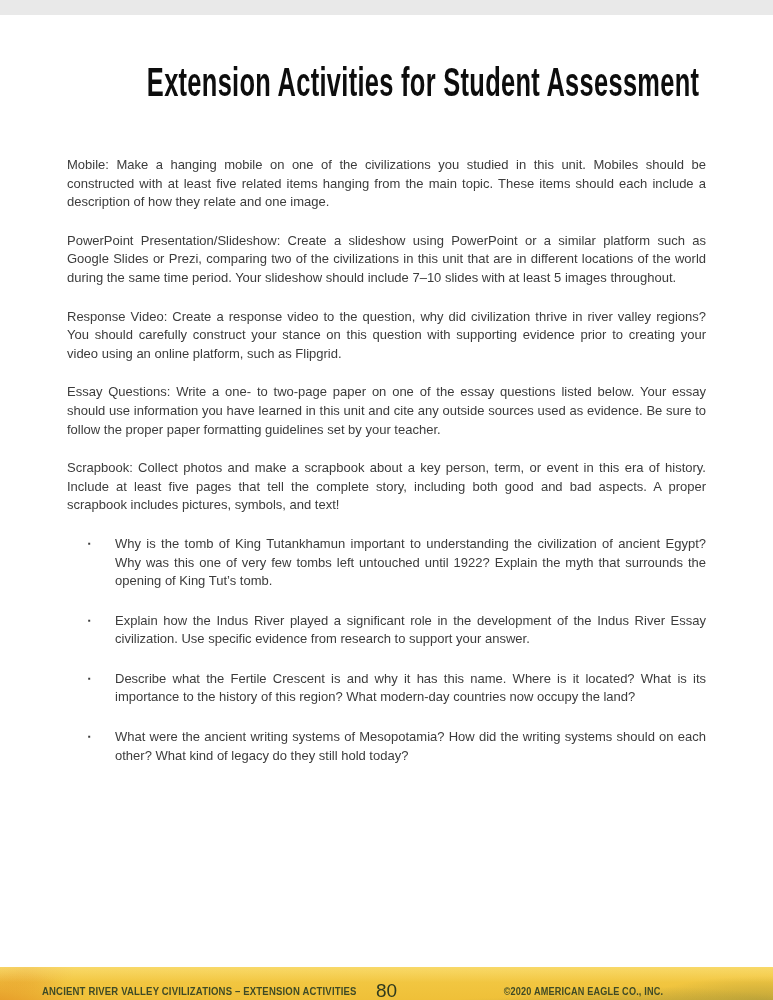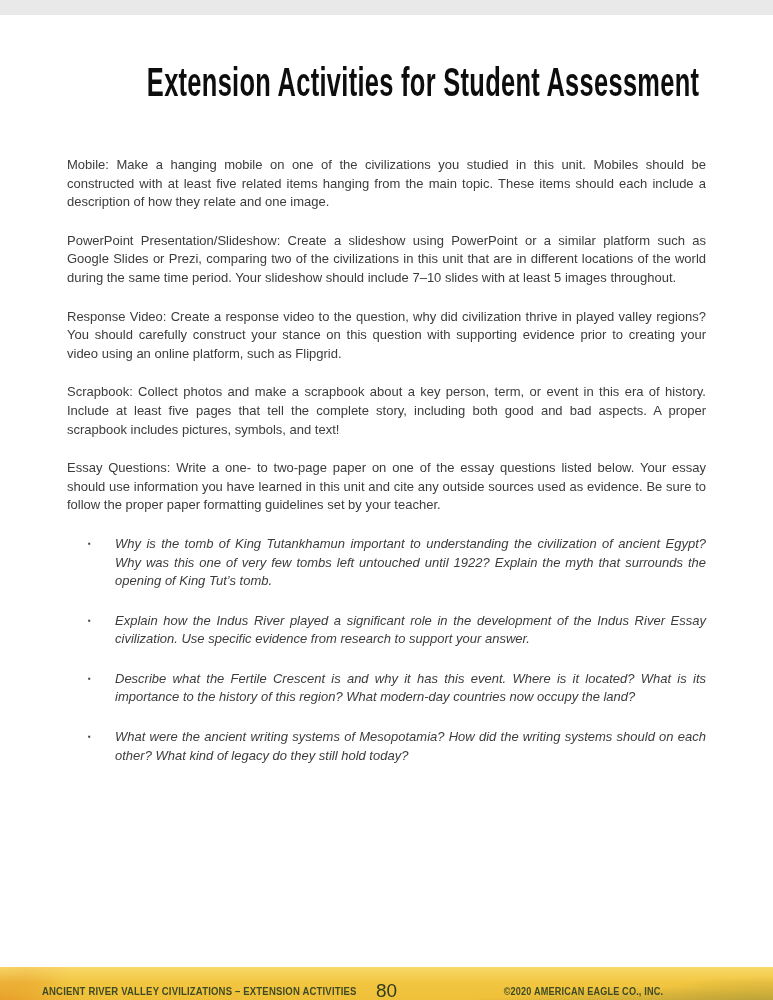--- a/index.html
+++ b/index.html
@@ -36,21 +36,21 @@
   .essay-list { list-style: none; margin: 3px 0 0 0; padding: 0; }
   .essay-list li { display: flex; margin: 0 0 21px 0; }
   .bullet {
     flex: none;
     width: 27px;
     margin-left: 21px;
     font-size: 8px;
     line-height: 18.6px;
     color: #3c3c3c;
   }
-  .li-text { flex: 1; text-align: justify; font-style: italic; }
+  .li-text { flex: 1; text-align: justify; }
   .footer {
     position: absolute;
     left: 0; right: 0; bottom: 0;
     height: 48px;
     background:
       linear-gradient(180deg, rgba(252,228,130,0.55), rgba(252,228,130,0) 32%),
       radial-gradient(130px 58px at -8px 88%, rgba(222,123,28,0.62), rgba(222,123,28,0) 72%),
       radial-gradient(70px 34px at 26px 6%, rgba(228,152,44,0.45), rgba(228,152,44,0) 70%),
       radial-gradient(250px 44px at 645px 108%, rgba(142,136,56,0.72), rgba(142,136,56,0) 74%),
       radial-gradient(200px 38px at 515px 118%, rgba(158,148,62,0.50), rgba(158,148,62,0) 70%),
@@ -89,36 +89,36 @@
 </head>
 <body>
 
 <div class="page">
 
   <h1 class="title">Extension Activities for Student Assessment</h1>
 
   <div class="content">
     <p>Mobile: Make a hanging mobile on one of the civilizations you studied in this unit. Mobiles should be constructed with at least five related items hanging from the main topic. These items should each include a description of how they relate and one image.</p>
     <p>PowerPoint Presentation/Slideshow: Create a slideshow using PowerPoint or a similar platform such as Google Slides or Prezi, comparing two of the civilizations in this unit that are in different locations of the world during the same time period. Your slideshow should include 7–10 slides with at least 5 images throughout.</p>
-    <p>Response Video: Create a response video to the question, why did civilization thrive in played valley regions? You should carefully construct your stance on this question with supporting evidence prior to creating your video using an online platform, such as Flipgrid.</p>
+    <p>Response Video: Create a response video to the question, why did civilization thrive in river valley regions? You should carefully construct your stance on this question with supporting evidence prior to creating your video using an online platform, such as Flipgrid.</p>
+    <p>Essay Questions: Write a one- to two-page paper on one of the essay questions listed below. Your essay should use information you have learned in this unit and cite any outside sources used as evidence. Be sure to follow the proper paper formatting guidelines set by your teacher.</p>
     <p>Scrapbook: Collect photos and make a scrapbook about a key person, term, or event in this era of history. Include at least five pages that tell the complete story, including both good and bad aspects. A proper scrapbook includes pictures, symbols, and text!</p>
-    <p>Essay Questions: Write a one- to two-page paper on one of the essay questions listed below. Your essay should use information you have learned in this unit and cite any outside sources used as evidence. Be sure to follow the proper paper formatting guidelines set by your teacher.</p>
 
     <ul class="essay-list">
       <li>
         <span class="bullet">▪</span>
         <span class="li-text">Why is the tomb of King Tutankhamun important to understanding the civilization of ancient Egypt? Why was this one of very few tombs left untouched until 1922? Explain the myth that surrounds the opening of King Tut’s tomb.</span>
       </li>
       <li>
         <span class="bullet">▪</span>
         <span class="li-text">Explain how the Indus River played a significant role in the development of the Indus River Essay civilization. Use specific evidence from research to support your answer.</span>
       </li>
       <li>
         <span class="bullet">▪</span>
-        <span class="li-text">Describe what the Fertile Crescent is and why it has this event. Where is it located? What is its importance to the history of this region? What modern-day countries now occupy the land?</span>
+        <span class="li-text">Describe what the Fertile Crescent is and why it has this name. Where is it located? What is its importance to the history of this region? What modern-day countries now occupy the land?</span>
       </li>
       <li>
         <span class="bullet">▪</span>
         <span class="li-text">What were the ancient writing systems of Mesopotamia? How did the writing systems should on each other? What kind of legacy do they still hold today?</span>
       </li>
     </ul>
   </div>
 
   <div class="footer">
     <span class="footer-left">ANCIENT RIVER VALLEY CIVILIZATIONS – EXTENSION ACTIVITIES</span>

